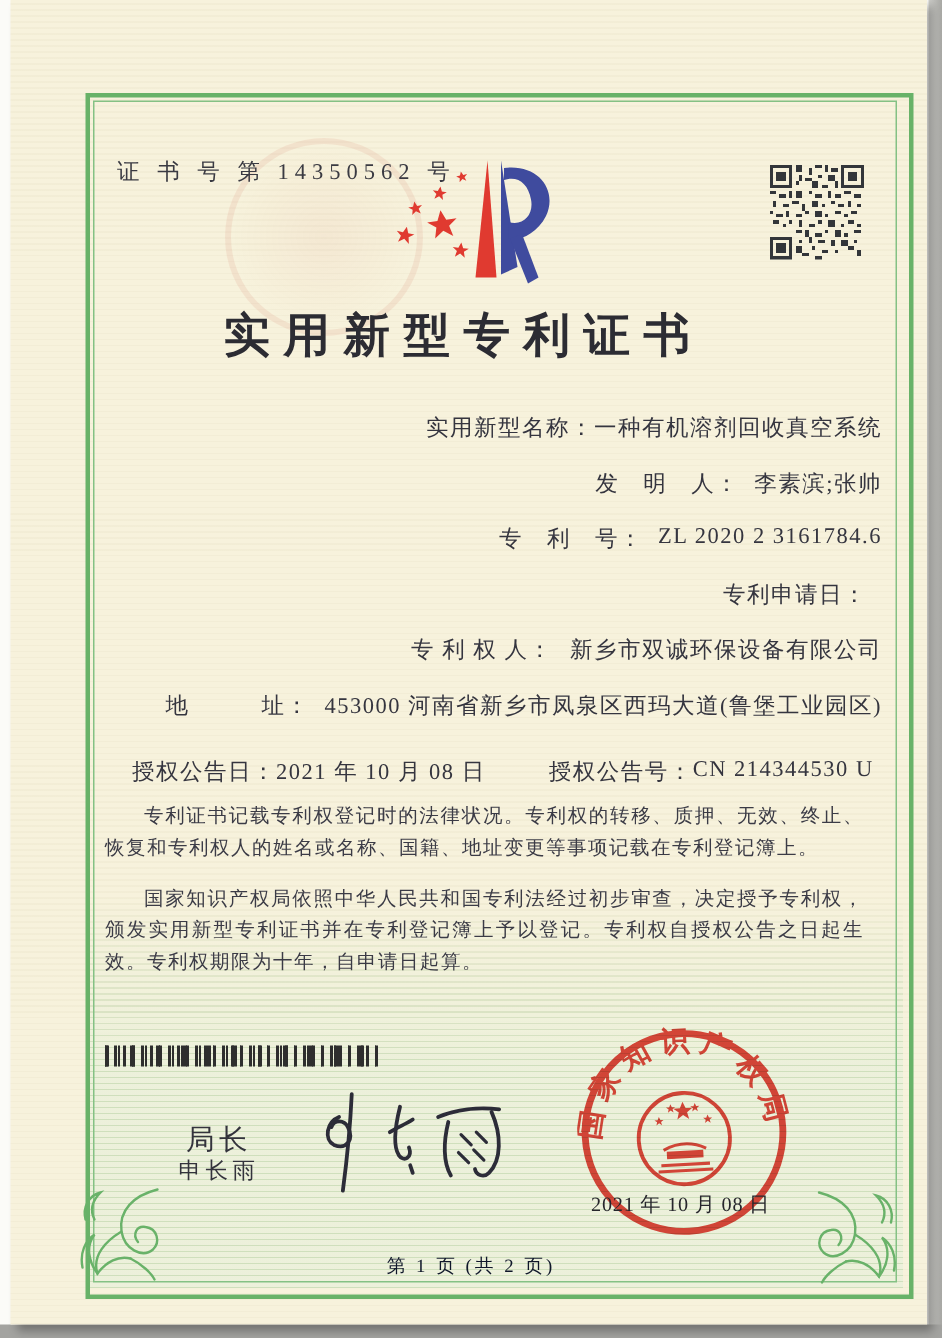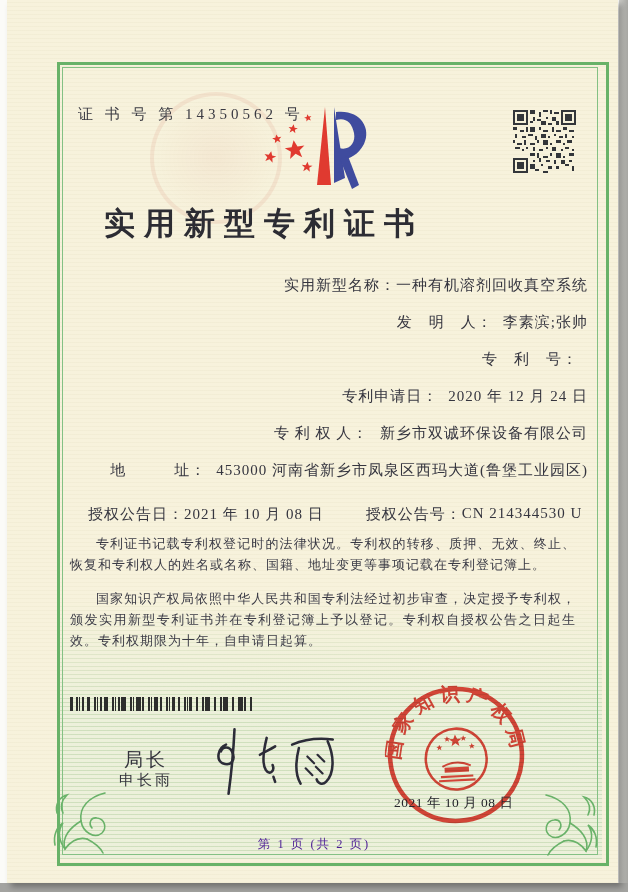--- a/index.html
+++ b/index.html
@@ -31,21 +31,21 @@
   #ghost-seal{left:150px;top:92px;width:124px;height:124px;border-radius:50%;
      border:4px solid rgba(205,85,70,.10);
      background:radial-gradient(circle at 50% 50%,rgba(205,85,70,.06),rgba(205,85,70,0) 70%);}
 
   #cert-number{left:78px;top:105px;font-size:15px;letter-spacing:4px;color:#3a3a42;}
 
   #logo{left:255px;top:101px;width:122px;height:94px;}
   #qr{left:513px;top:110px;width:63px;height:63px;}
 
   #title{left:0;top:203px;width:528px;text-align:center;font-size:31px;font-weight:600;
-         letter-spacing:9px;color:#2c2c33;}
+         letter-spacing:9px;color:#2c2c33;padding-left:45px;}
 
   #fields{left:88px;top:276px;width:500px;color:#35353f;}
   .frow{height:37px;display:flex;align-items:flex-start;font-size:15px;letter-spacing:1px;justify-content:flex-end;}
   .flab{display:inline-block;min-width:106px;white-space:pre;}
   .fval{white-space:pre;}
 
   #grant-row{left:88px;top:505px;width:500px;display:flex;font-size:15px;color:#35353f;letter-spacing:1px;}
   #grant-row .pair2{margin-left:42px;}
 
   #paras{left:70px;top:533px;width:506px;color:#3b3b46;font-size:13px;line-height:21px;
@@ -60,21 +60,21 @@
 
   #director-title{left:124px;top:747px;font-size:19px;letter-spacing:3px;color:#33333c;}
   #director-name{left:119px;top:771px;font-size:15px;letter-spacing:3px;color:#33333c;}
   #signature{left:193px;top:726px;width:166px;height:72px;}
 
   #seal{left:385px;top:684px;width:142px;height:142px;transform:rotate(-3deg);
         mix-blend-mode:multiply;opacity:.92;}
   #seal-date{left:394px;top:794px;width:130px;font-size:13.5px;letter-spacing:.5px;color:#26262c;}
 
   #page-info{left:0;top:836px;width:628px;text-align:center;font-size:12.5px;
-             letter-spacing:2px;color:#4c1d95;}
+             letter-spacing:2px;color:#0f172a;}
   #back-note{left:0;top:899px;width:628px;text-align:center;font-size:13px;
              letter-spacing:3px;color:#3b3b46;font-family:Liberation Mono, monospace;}
 
   .corner{width:64px;height:66px;}
   #corner-bl{left:47px;top:789px;}
   #corner-br{left:540px;top:791px;transform:scaleX(-1);}
 </style>
 </head>
 <body>
 
@@ -131,24 +131,24 @@
     <div class="frow">
       <span class="flab">实用新型名称：</span>
       <span class="fval">一种有机溶剂回收真空系统</span>
     </div>
     <div class="frow">
       <span class="flab">发　明　人：</span>
       <span class="fval">李素滨;张帅</span>
     </div>
     <div class="frow">
       <span class="flab">专　利　号：</span>
+      <span class="fval">ZL 2020 2 3161784.6</span>
     </div>
     <div class="frow">
       <span class="flab">专利申请日：</span>
-      <span class="fval">2020 年 12 月 24 日</span>
     </div>
     <div class="frow">
       <span class="flab">专 利 权 人：</span>
       <span class="fval">新乡市双诚环保设备有限公司</span>
     </div>
     <div class="frow">
       <span class="flab">地　　　址：</span>
       <span class="fval">453000 河南省新乡市凤泉区西玛大道(鲁堡工业园区)</span>
     </div>
   </div>

